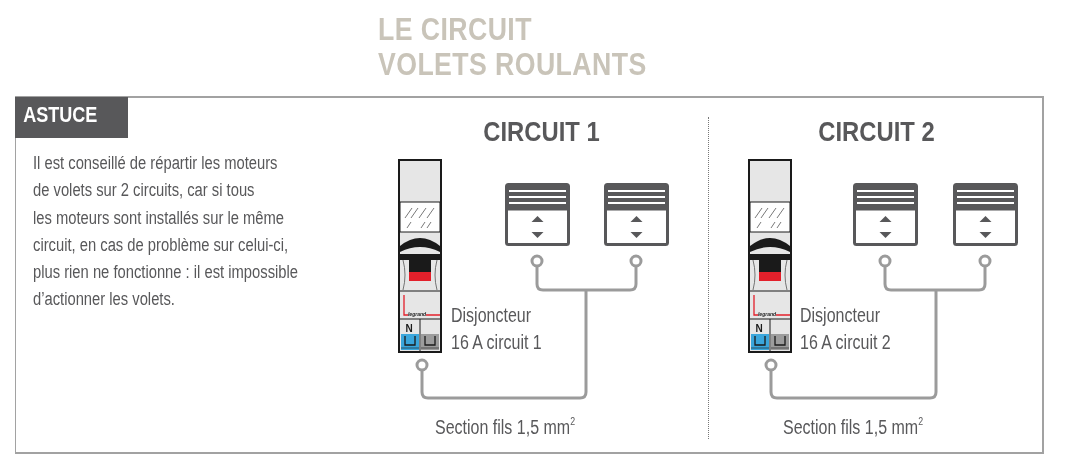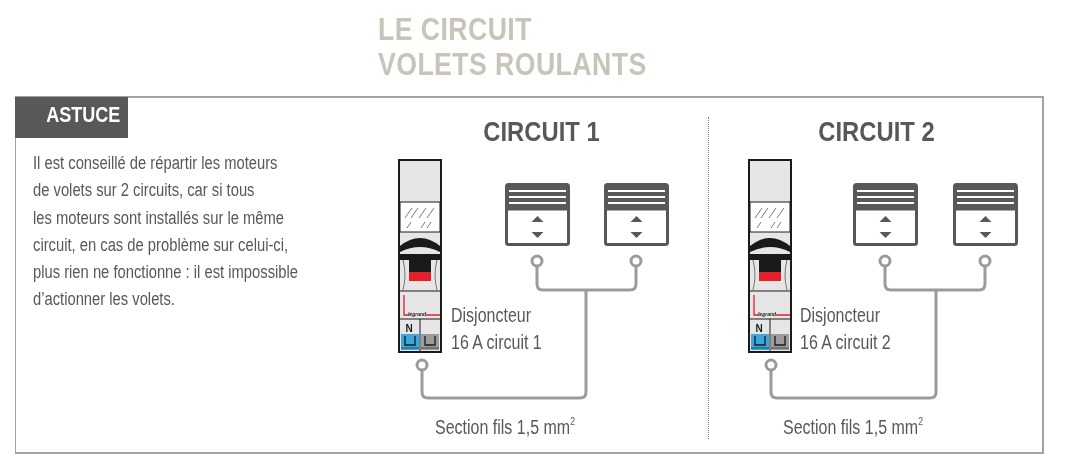--- a/index.html
+++ b/index.html
@@ -5,21 +5,21 @@
   html, body { margin:0; padding:0; background:#ffffff; }
   body { width:1075px; height:463px; position:relative; overflow:hidden;
          font-family: "Liberation Sans", "DejaVu Sans", sans-serif; }
   .title { position:absolute; left:378px; top:12px; color:#c9c4b9;
            font-weight:bold; font-size:31px; line-height:35px; letter-spacing:0.5px;
            transform:scaleX(0.86); transform-origin:left top; white-space:nowrap; }
   .box { position:absolute; left:15px; top:96px; width:1029px; height:358px;
          border:2px solid #a2a2a2; border-left-width:1px; border-top-width:2px; box-sizing:border-box; }
   .tab { position:absolute; left:15px; top:97px; width:113px; height:41px;
          background:#58585a; color:#fff; font-weight:bold; font-size:22px; line-height:35px;
-         text-align:right; }
+         text-align:left; }
   .tab span { display:inline-block; transform:scaleX(0.82); }
   .tip { position:absolute; left:33px; top:150px; width:330px; color:#58585a;
          font-size:18px; line-height:27.3px; }
   .tip .ln { display:block; white-space:nowrap; transform:scaleX(0.82); transform-origin:left center; }
   .ctitle { position:absolute; top:119px; width:200px; text-align:center; color:#58585a;
             font-weight:bold; font-size:28px; line-height:26px; }
   .ctitle span { display:inline-block; transform:scaleX(0.85); }
   .divider { position:absolute; left:708px; top:117px; height:322px; border-left:1.5px dotted #777; }
   .label { position:absolute; color:#58585a; font-size:20px; line-height:27px; white-space:nowrap;
            transform:scaleX(0.8); transform-origin:left top; }

